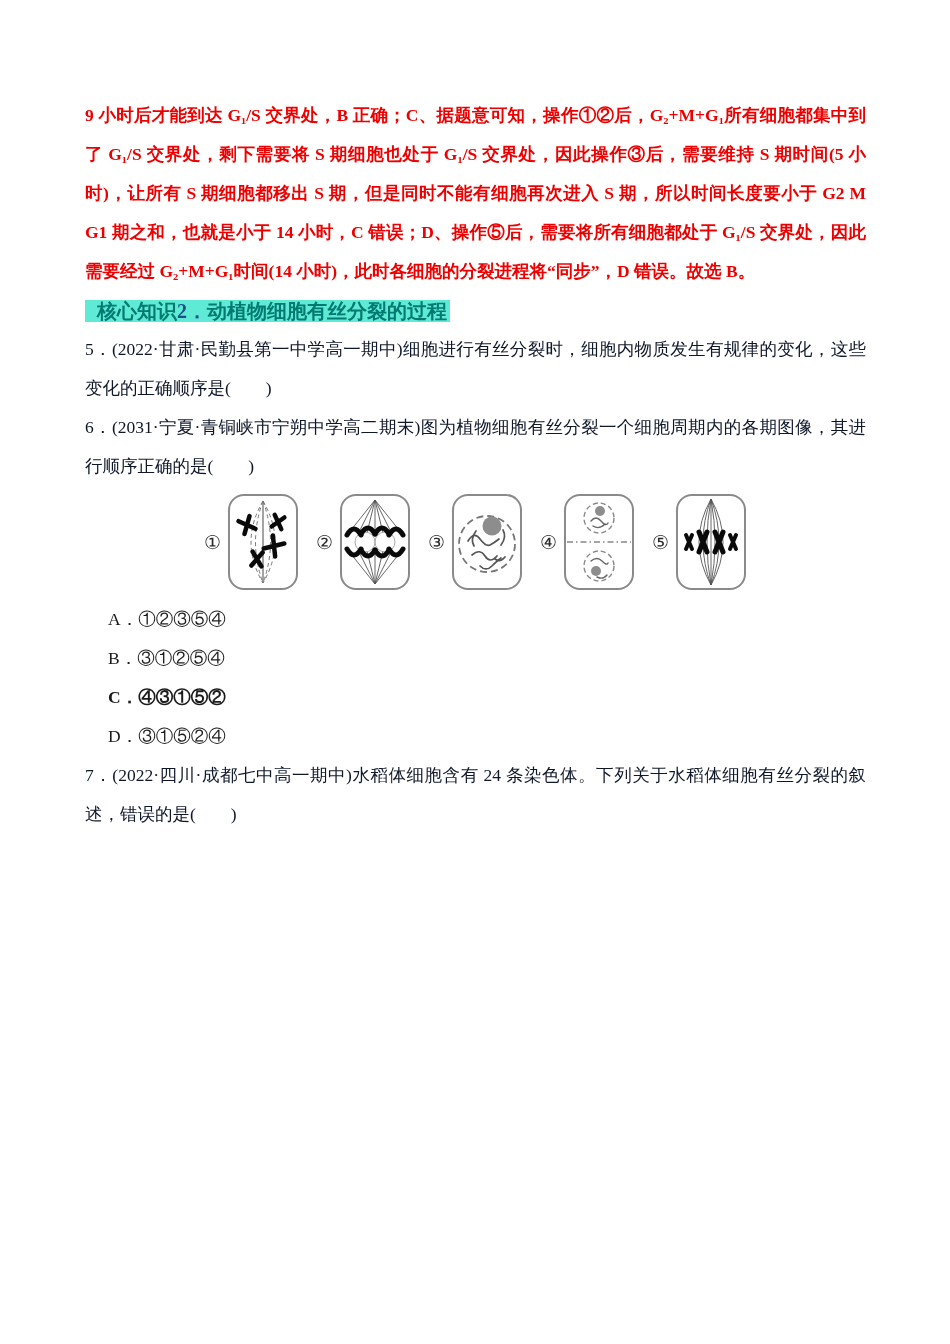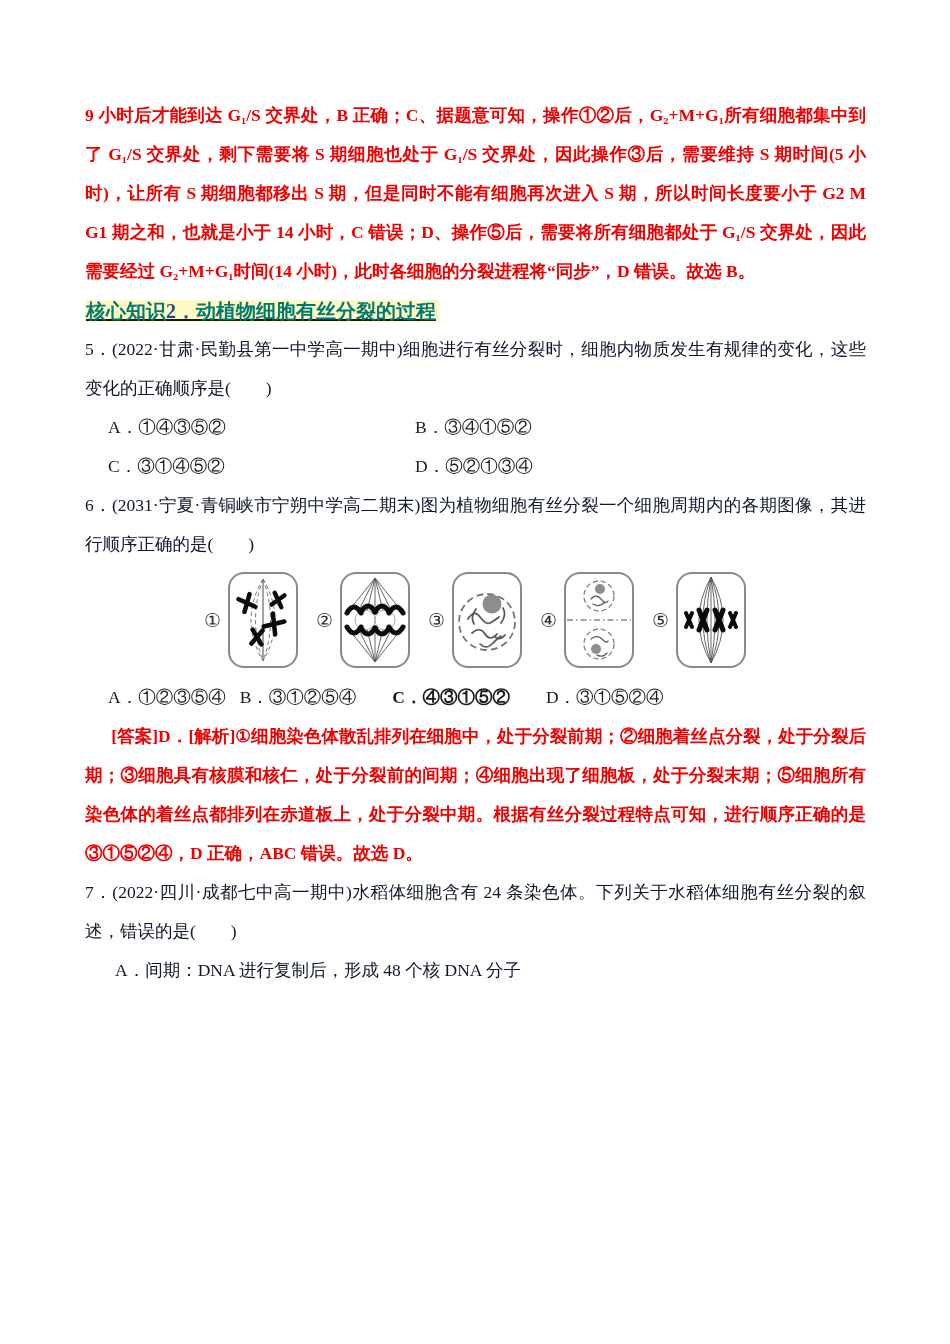--- a/index.html
+++ b/index.html
@@ -21,38 +21,39 @@
     color:#0f172a;
   }
   .red{color:#ee0000;font-weight:bold;}
   .indent{text-indent:1.5em;}
   h2.section{
     margin:4px 0 2px 0;
     font-size:20px;
     line-height:33px;
     font-weight:bold;
   }
-  .hl{background:#fef9c3;padding:0 3px 0 1px;text-decoration:underline;}
+  .hl{background:#5eead4;padding:0 3px 0 12px;}
   .teal{color:#007a70;}
   .navy{color:#1c4f87;}
   .opts-grid{
     display:grid;
     grid-template-columns:307px 1fr;
     padding-left:23px;
     font-size:17.5px;
     line-height:39px;
   }
   .opts-row{
     display:flex;
     padding-left:23px;
     font-size:17.5px;
     line-height:39px;
+    flex-direction:column;
   }
   .opts-row .opt:nth-child(1){margin-right:14px;}
-  .opts-row .opt:nth-child(2){margin-right:36px;text-align:right;}
+  .opts-row .opt:nth-child(2){margin-right:16px;}
   .opts-row .opt:nth-child(3){margin-right:36px;font-weight:bold;}
   .figure-row{
     display:flex;
     align-items:center;
     justify-content:center;
     gap:17px;
     margin:6px 0 8px 0;
     height:100px;
   }
   .fig-unit{display:flex;align-items:center;gap:6px;}
@@ -64,26 +65,20 @@
 <body>
 
 <div class="page">
 
   <p class="para red">9 小时后才能到达 G₁/S 交界处，B 正确；C、据题意可知，操作①②后，G₂+M+G₁所有细胞都集中到了 G₁/S 交界处，剩下需要将 S 期细胞也处于 G₁/S 交界处，因此操作③后，需要维持 S 期时间(5 小时)，让所有 S 期细胞都移出 S 期，但是同时不能有细胞再次进入 S 期，所以时间长度要小于 G2 M G1 期之和，也就是小于 14 小时，C 错误；D、操作⑤后，需要将所有细胞都处于 G₁/S 交界处，因此需要经过 G₂+M+G₁时间(14 小时)，此时各细胞的分裂进程将“同步”，D 错误。故选 B。</p>
 
   <h2 class="section"><span class="hl"><span class="teal">核心知识</span><span class="navy">2．</span><span class="teal">动植物细胞有丝分裂的过程</span></span></h2>
 
   <p class="para">5．(2022·甘肃·民勤县第一中学高一期中)细胞进行有丝分裂时，细胞内物质发生有规律的变化，这些变化的正确顺序是(　　)</p>
 
-  <div class="opts-grid">
-    <div class="opt">A．①④③⑤②</div>
-    <div class="opt">B．③④①⑤②</div>
-    <div class="opt">C．③①④⑤②</div>
-    <div class="opt">D．⑤②①③④</div>
-  </div>
 
 
   <p class="para">6．(2031·宁夏·青铜峡市宁朔中学高二期末)图为植物细胞有丝分裂一个细胞周期内的各期图像，其进行顺序正确的是(　　)</p>
 
   <div class="figure-row">
 
     <div class="fig-unit">
       <span class="fig-label">①</span>
       <svg class="cell" viewBox="0 0 72 98">
         <rect x="2" y="2" width="68" height="94" rx="15" fill="#ffffff" stroke="#8a8a8a" stroke-width="2"></rect>
@@ -197,18 +192,16 @@
 
   </div>
 
   <div class="opts-row">
     <div class="opt">A．①②③⑤④</div>
     <div class="opt">B．③①②⑤④</div>
     <div class="opt">C．④③①⑤②</div>
     <div class="opt">D．③①⑤②④</div>
   </div>
 
-  <p class="para red indent">[答案]D．[解析]①细胞染色体散乱排列在细胞中，处于分裂前期；②细胞着丝点分裂，处于分裂后期；③细胞具有核膜和核仁，处于分裂前的间期；④细胞出现了细胞板，处于分裂末期；⑤细胞所有染色体的着丝点都排列在赤道板上，处于分裂中期。根据有丝分裂过程特点可知，进行顺序正确的是③①⑤②④，D 正确，ABC 错误。故选 D。</p>
 
   <p class="para">7．(2022·四川·成都七中高一期中)水稻体细胞含有 24 条染色体。下列关于水稻体细胞有丝分裂的叙述，错误的是(　　)</p>
-  <p class="para opt-line">A．间期：DNA 进行复制后，形成 48 个核 DNA 分子</p>
 
 </div>
 
 </body></html>

